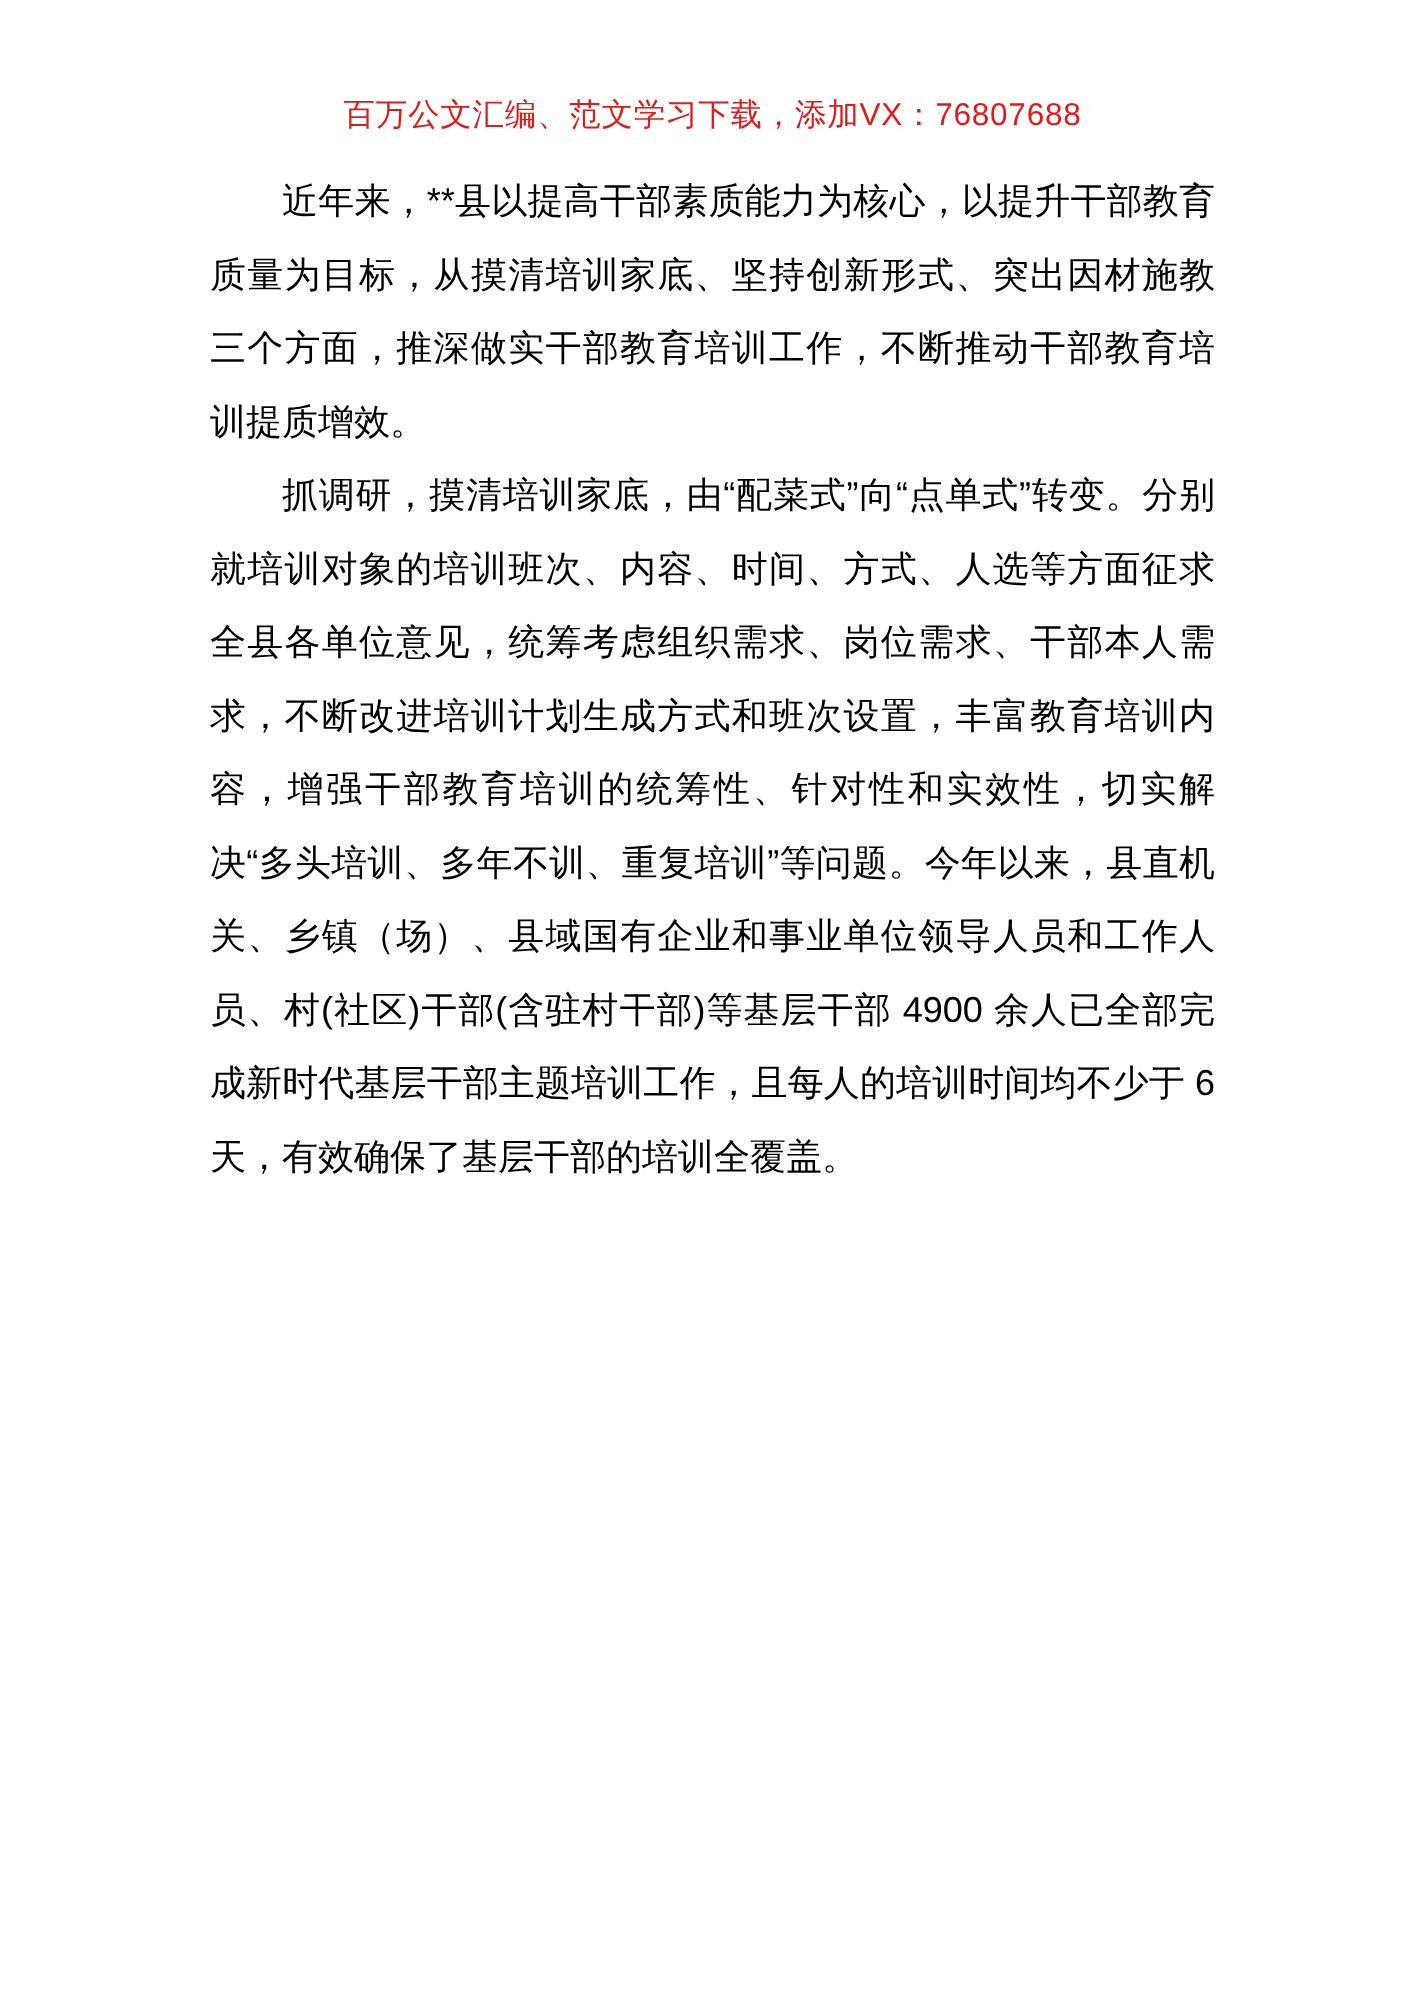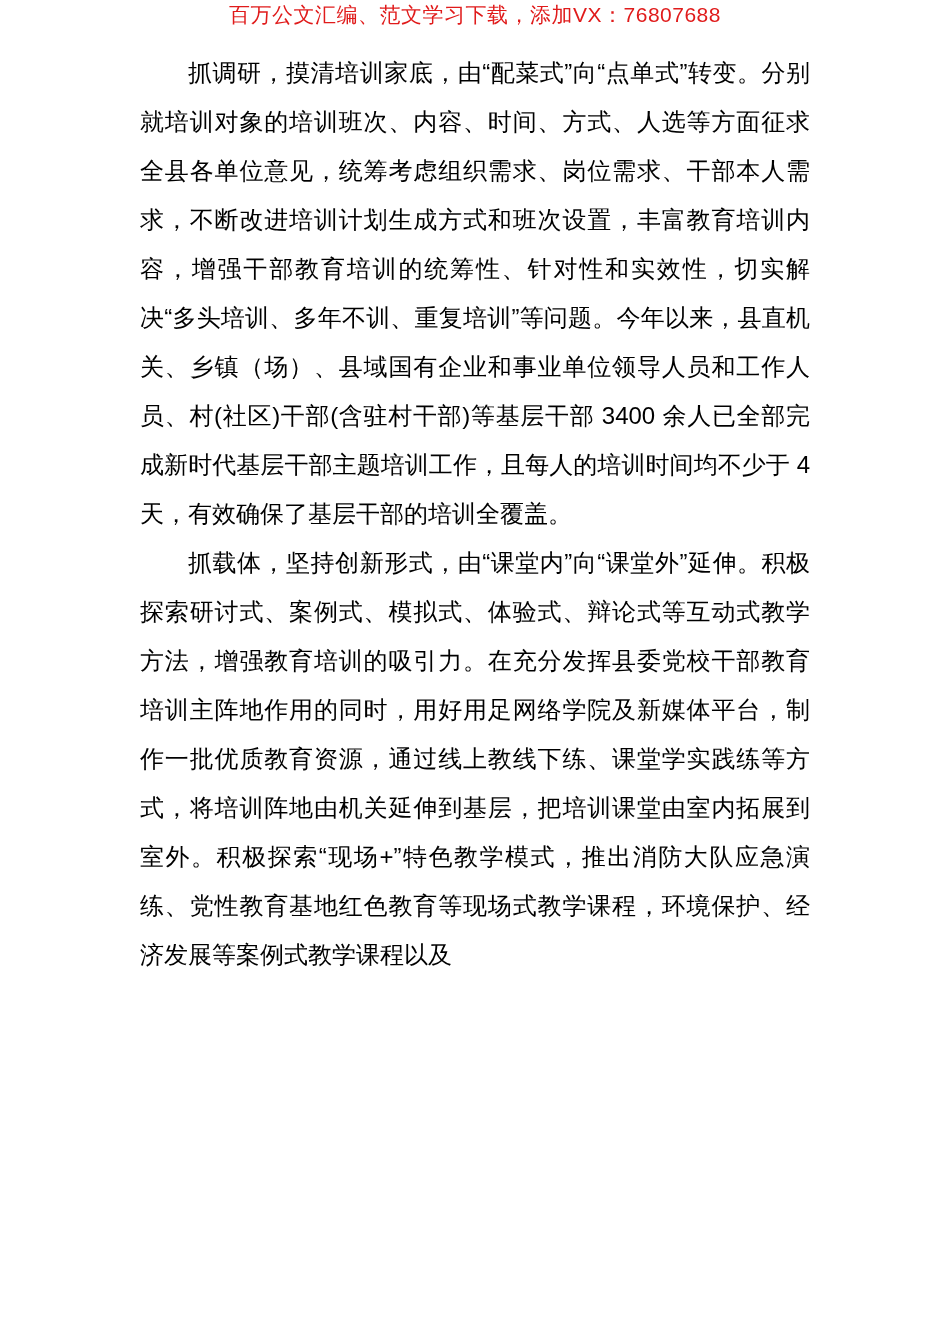--- a/index.html
+++ b/index.html
@@ -11,20 +11,21 @@
     position: relative;
     width: 950px;
     height: 1344px;
     background: #ffffff;
     overflow: hidden;
     font-family: "Liberation Sans", "DejaVu Sans", sans-serif;
     color: #000000;
     box-sizing: border-box;
   }
   .notice {
+    padding-top: 62px;
     text-align: center;
     font-size: 21px;
     line-height: 30px;
     color: #e01b1b;
     font-weight: 400;
     letter-spacing: 0.5px;
   }
   .doc-title {
     margin: 26px 140px 0 140px;
     text-align: center;
@@ -50,17 +51,17 @@
 </style>
 </head>
 <body>
 
 <div class="page">
 
   <div class="notice">百万公文汇编、范文学习下载，添加VX：76807688</div>
 
 
   <div class="content">
-    <p>抓调研，摸清培训家底，由“配菜式”向“点单式”转变。分别就培训对象的培训班次、内容、时间、方式、人选等方面征求全县各单位意见，统筹考虑组织需求、岗位需求、干部本人需求，不断改进培训计划生成方式和班次设置，丰富教育培训内容，增强干部教育培训的统筹性、针对性和实效性，切实解决“多头培训、多年不训、重复培训”等问题。今年以来，县直机关、乡镇（场）、县域国有企业和事业单位领导人员和工作人员、村(社区)干部(含驻村干部)等基层干部 3400 余人已全部完成新时代基层干部主题培训工作，且每人的培训时间均不少于 4 天，有效确保了基层干部的培训全覆盖。</p>
-    <p>抓载体，坚持创新形式，由“课堂内”向“课堂外”延伸。积极探索研讨式、案例式、模拟式、体验式、辩论式等互动式教学方法，增强教育培训的吸引力。在充分发挥县委党校干部教育培训主阵地作用的同时，用好用足网络学院及新媒体平台，制作一批优质教育资源，通过线上教线下练、课堂学实践练等方式，将培训阵地由机关延伸到基层，把培训课堂由室内拓展到室外。积极探索“现场+”特色教学模式，推出消防大队应急演练、党性教育基地红色教育等现场式教学课程，环境保护、经济发展等案例式教学课程以及</p>
+    <p>近年来，**县以提高干部素质能力为核心，以提升干部教育质量为目标，从摸清培训家底、坚持创新形式、突出因材施教三个方面，推深做实干部教育培训工作，不断推动干部教育培训提质增效。</p>
+    <p>抓调研，摸清培训家底，由“配菜式”向“点单式”转变。分别就培训对象的培训班次、内容、时间、方式、人选等方面征求全县各单位意见，统筹考虑组织需求、岗位需求、干部本人需求，不断改进培训计划生成方式和班次设置，丰富教育培训内容，增强干部教育培训的统筹性、针对性和实效性，切实解决“多头培训、多年不训、重复培训”等问题。今年以来，县直机关、乡镇（场）、县域国有企业和事业单位领导人员和工作人员、村(社区)干部(含驻村干部)等基层干部 4900 余人已全部完成新时代基层干部主题培训工作，且每人的培训时间均不少于 6 天，有效确保了基层干部的培训全覆盖。</p>
   </div>
 
 </div>
 
 </body></html>

